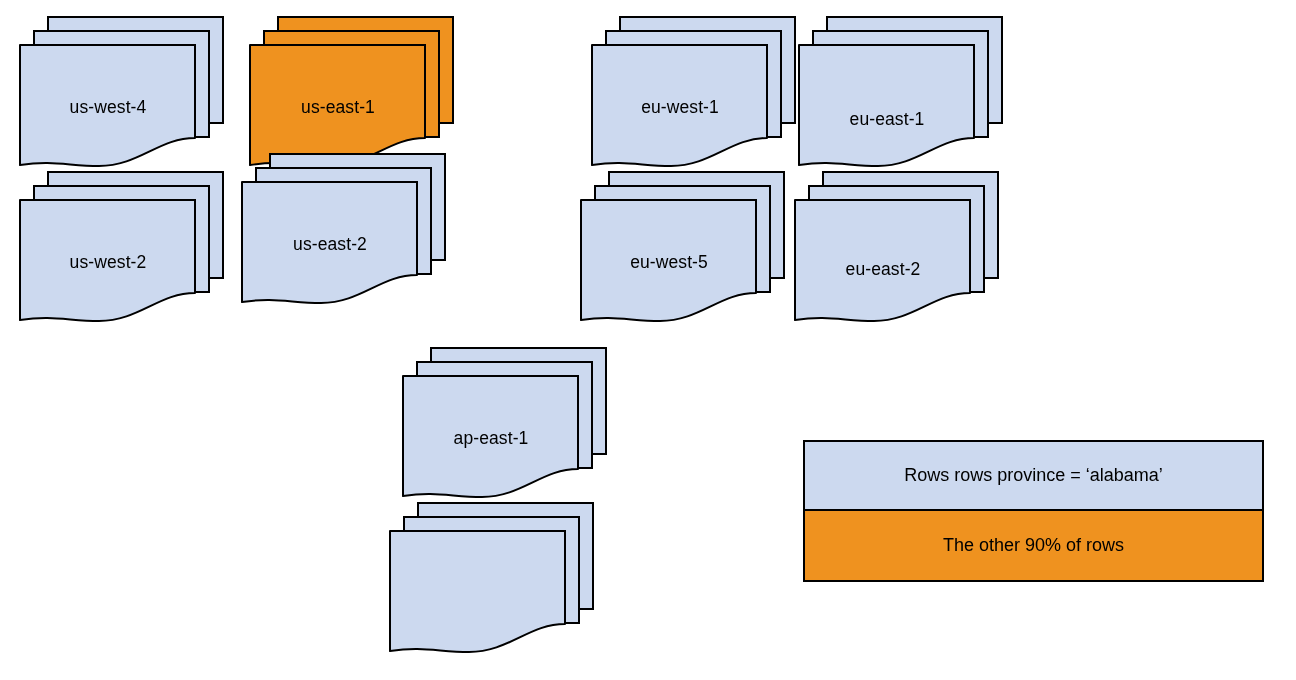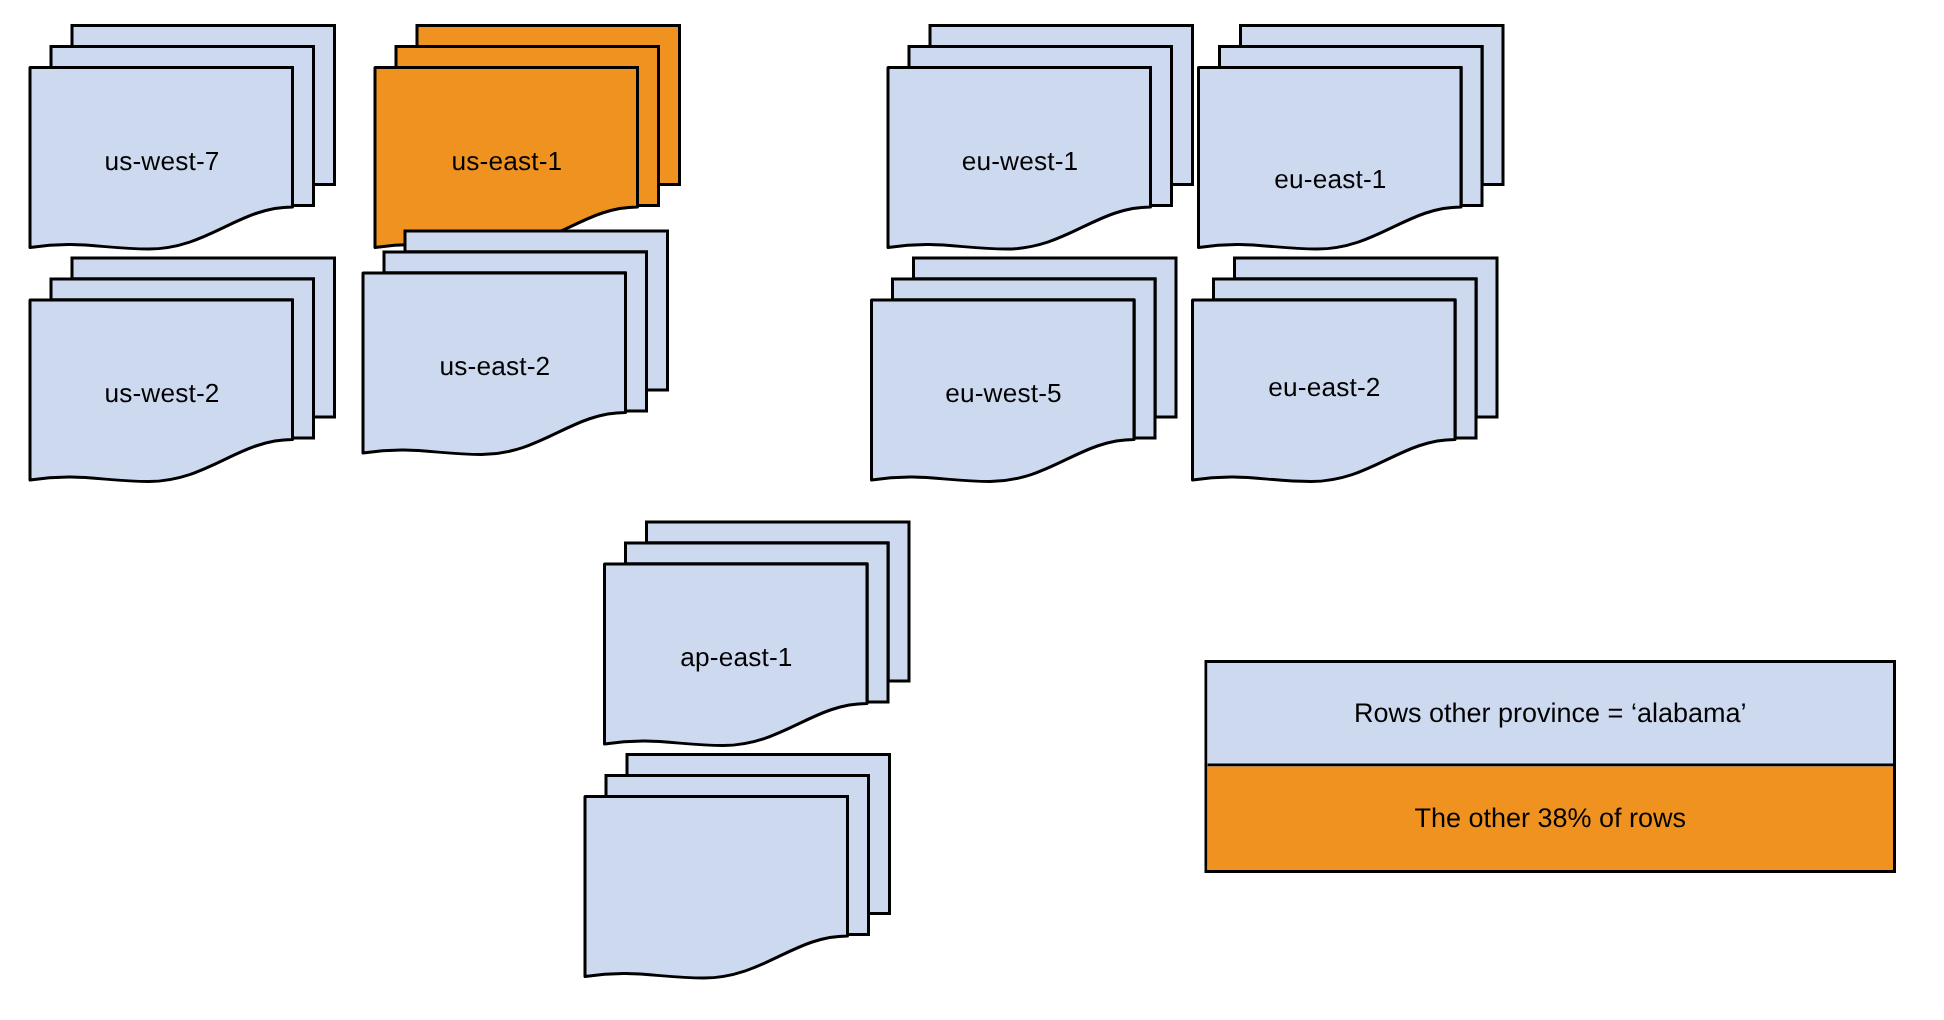--- a/index.html
+++ b/index.html
@@ -83,21 +83,21 @@
 <body>
 
 <div id="canvas">
 
   <div class="stack" style="left:19px; top:14px;">
     <svg viewBox="0 0 214 164">
       <path d="M29,3 L204,3 L204,109 L190,109 L190,17 L29,17 Z" fill="#ccd9ef" stroke="#000" stroke-width="2" stroke-linejoin="miter"></path>
       <path d="M15,17 L190,17 L190,123 L176,123 L176,31 L15,31 Z" fill="#ccd9ef" stroke="#000" stroke-width="2" stroke-linejoin="miter"></path>
       <path d="M1,31 L176,31 L176,124 C140,124 120,152 80,152 C50,152 34,146 1,151 Z" fill="#ccd9ef" stroke="#000" stroke-width="2" stroke-linejoin="round"></path>
     </svg>
-    <div class="stack-label" style="left:1px; top:31px;">us-west-7</div>
+    <div class="stack-label" style="left:1px; top:31px;">us-west-4</div>
   </div>
 
   <div class="stack" style="left:249px; top:14px;">
     <svg viewBox="0 0 214 164">
       <path d="M29,3 L204,3 L204,109 L190,109 L190,17 L29,17 Z" fill="#ef921f" stroke="#000" stroke-width="2" stroke-linejoin="miter"></path>
       <path d="M15,17 L190,17 L190,123 L176,123 L176,31 L15,31 Z" fill="#ef921f" stroke="#000" stroke-width="2" stroke-linejoin="miter"></path>
       <path d="M1,31 L176,31 L176,124 C140,124 120,152 80,152 C50,152 34,146 1,151 Z" fill="#ef921f" stroke="#000" stroke-width="2" stroke-linejoin="round"></path>
     </svg>
     <div class="stack-label" style="left:1px; top:31px;">us-east-1</div>
   </div>
@@ -146,21 +146,21 @@
     </svg>
     <div class="stack-label" style="left:1px; top:31px;">eu-west-5</div>
   </div>
 
   <div class="stack" style="left:794px; top:169px;">
     <svg viewBox="0 0 214 164">
       <path d="M29,3 L204,3 L204,109 L190,109 L190,17 L29,17 Z" fill="#ccd9ef" stroke="#000" stroke-width="2" stroke-linejoin="miter"></path>
       <path d="M15,17 L190,17 L190,123 L176,123 L176,31 L15,31 Z" fill="#ccd9ef" stroke="#000" stroke-width="2" stroke-linejoin="miter"></path>
       <path d="M1,31 L176,31 L176,124 C140,124 120,152 80,152 C50,152 34,146 1,151 Z" fill="#ccd9ef" stroke="#000" stroke-width="2" stroke-linejoin="round"></path>
     </svg>
-    <div class="stack-label" style="left:1px; top:27px;">eu-east-2</div>
+    <div class="stack-label" style="left:1px; top:38px;">eu-east-2</div>
   </div>
 
   <div class="stack" style="left:402px; top:345px;">
     <svg viewBox="0 0 214 164">
       <path d="M29,3 L204,3 L204,109 L190,109 L190,17 L29,17 Z" fill="#ccd9ef" stroke="#000" stroke-width="2" stroke-linejoin="miter"></path>
       <path d="M15,17 L190,17 L190,123 L176,123 L176,31 L15,31 Z" fill="#ccd9ef" stroke="#000" stroke-width="2" stroke-linejoin="miter"></path>
       <path d="M1,31 L176,31 L176,124 C140,124 120,152 80,152 C50,152 34,146 1,151 Z" fill="#ccd9ef" stroke="#000" stroke-width="2" stroke-linejoin="round"></path>
     </svg>
     <div class="stack-label" style="left:1px; top:31px;">ap-east-1</div>
   </div>
@@ -168,20 +168,20 @@
   <div class="stack" style="left:389px; top:500px;">
     <svg viewBox="0 0 214 164">
       <path d="M29,3 L204,3 L204,109 L190,109 L190,17 L29,17 Z" fill="#ccd9ef" stroke="#000" stroke-width="2" stroke-linejoin="miter"></path>
       <path d="M15,17 L190,17 L190,123 L176,123 L176,31 L15,31 Z" fill="#ccd9ef" stroke="#000" stroke-width="2" stroke-linejoin="miter"></path>
       <path d="M1,31 L176,31 L176,124 C140,124 120,152 80,152 C50,152 34,146 1,151 Z" fill="#ccd9ef" stroke="#000" stroke-width="2" stroke-linejoin="round"></path>
     </svg>
   </div>
 
   <div id="legend">
     <div class="legend-row blue">
-      <span>Rows other province = ‘alabama’</span>
+      <span>Rows rows province = ‘alabama’</span>
     </div>
     <div class="legend-row orange">
-      <span>The other 38% of rows</span>
+      <span>The other 90% of rows</span>
     </div>
   </div>
 
 </div>
 
 </body></html>

